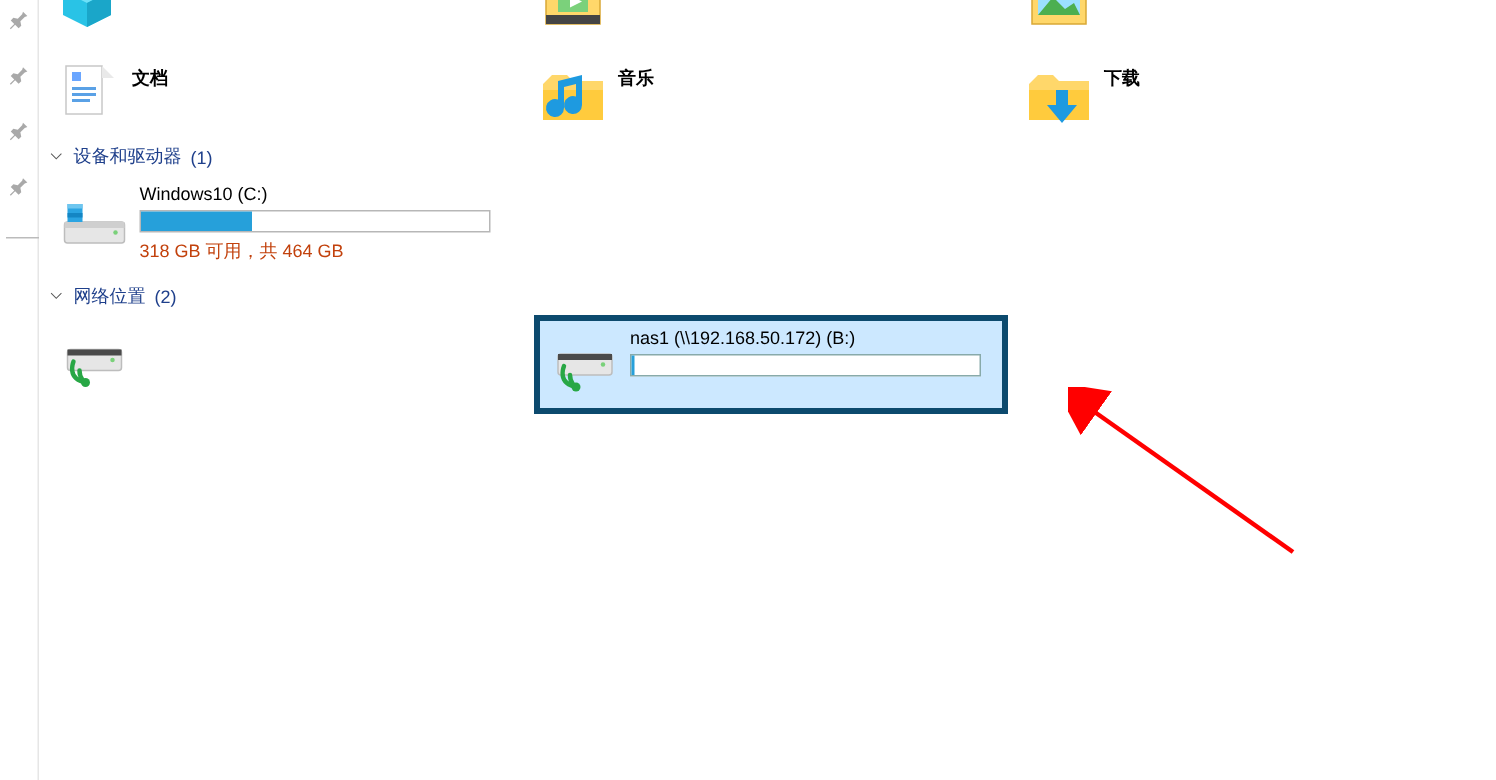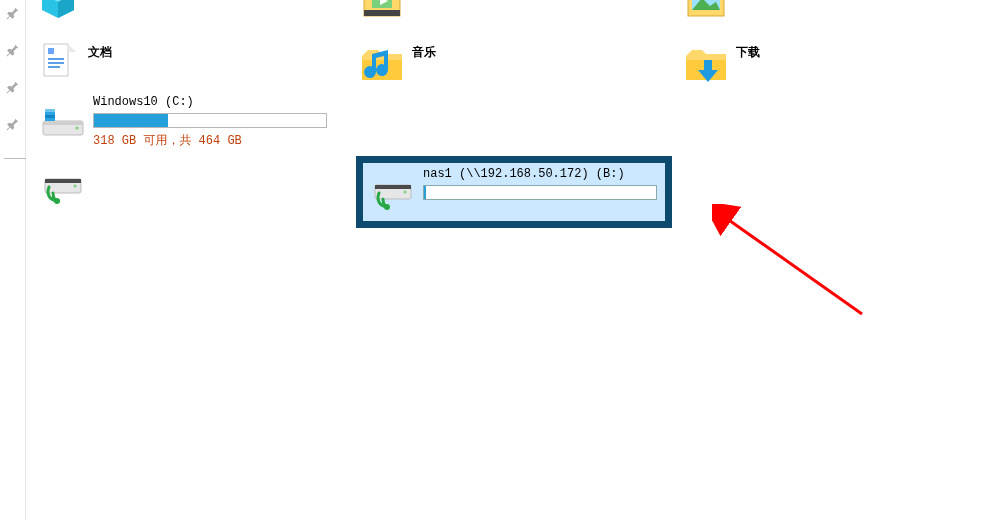--- a/index.html
+++ b/index.html
@@ -49,33 +49,33 @@
     margin-top: 6px;
     margin-bottom: 4px;
     color: #1e3f8b;
     font-size: 12px;
     cursor: pointer;
   }
   .chevron { width: 11px; height: 11px; }
   .section-count { color: #1e3f8b; }
 
   
-  .drive-list { display: flex; gap: 8px; flex-wrap: wrap; font-family: Liberation Mono, monospace; }
+  .drive-list { display: flex; gap: 8px; flex-wrap: wrap; }
   .drive-item {
     width: 316px;
     display: flex;
     gap: 6px;
     align-items: flex-start;
     padding: 4px 6px 6px 6px;
     border: 1px solid transparent;
     position: relative;
   }
   .drive-item.selected {
     background: #cce8ff;
-    border: 7px solid #0c4a6e;
+    border: 4px solid #0c4a6e;
   }
   .drive-icon { width: 48px; height: 48px; flex-shrink: 0; }
   .drive-info { flex: 1; display: flex; flex-direction: column; gap: 4px; }
   .drive-name { font-size: 12px; }
   .progress {
     width: 234px;
     height: 15px;
     background: #fff;
     border: 1px solid #b7b7b7;
     position: relative;
@@ -183,20 +183,27 @@
             <path d="M4 16l6-6h10l4 4h20v26H4z" fill="#ffd76a"></path>
             <path d="M4 20h40v20H4z" fill="#ffcb3d"></path>
             <path d="M30 20v10h6l-10 12-10-12h6V20z" fill="#1e9ae0"></path>
           </svg>
       </span>
       <span class="folder-label">下载</span>
     </div>
   </div>
 
 
+  <div class="section-header">
+    <svg class="chevron" viewBox="0 0 16 16">
+        <path d="M3 5l5 5 5-5" fill="none" stroke="#5a5a5a" stroke-width="1"></path>
+      </svg>
+    <span>设备和驱动器</span>
+    <span class="section-count">(1)</span>
+  </div>
 
   <div class="drive-list">
     <div class="drive-item">
       <span class="drive-icon">
         <svg viewBox="0 0 48 48">
           <rect x="4" y="26" width="40" height="14" rx="2" fill="#e6e6e6" stroke="#bdbdbd"></rect>
           <rect x="4" y="26" width="40" height="4" fill="#cfcfcf"></rect>
           <circle cx="38" cy="33" r="1.5" fill="#7ad17a"></circle>
           <rect x="6" y="14" width="10" height="12" fill="#2aa4e2"></rect>
           <rect x="6" y="14" width="10" height="3" fill="#6ec6ef"></rect>
@@ -206,20 +213,27 @@
       <div class="drive-info">
         <span class="drive-name">Windows10 (C:)</span>
         <div class="progress">
           <div class="progress-fill" style="width:32%"></div>
         </div>
         <span class="drive-meta">318 GB 可用，共 464 GB</span>
       </div>
     </div>
   </div>
 
+  <div class="section-header">
+    <svg class="chevron" viewBox="0 0 16 16">
+        <path d="M3 5l5 5 5-5" fill="none" stroke="#5a5a5a" stroke-width="1"></path>
+      </svg>
+    <span>网络位置</span>
+    <span class="section-count">(2)</span>
+  </div>
 
   <div class="drive-list" style="position:relative">
     <div class="drive-item">
       <span class="drive-icon">
         <svg viewBox="0 0 48 48">
           <rect x="6" y="18" width="36" height="14" rx="2" fill="#e6e6e6" stroke="#bdbdbd"></rect>
           <rect x="6" y="18" width="36" height="4" fill="#4a4a4a"></rect>
           <circle cx="36" cy="25" r="1.5" fill="#7ad17a"></circle>
           <path d="M14 32c0 6 4 8 4 8s-6-1-8-5 0-9 0-9" fill="none" stroke="#28a745" stroke-width="3" stroke-linecap="round"></path>
           <circle cx="18" cy="40" r="3" fill="#28a745"></circle>

